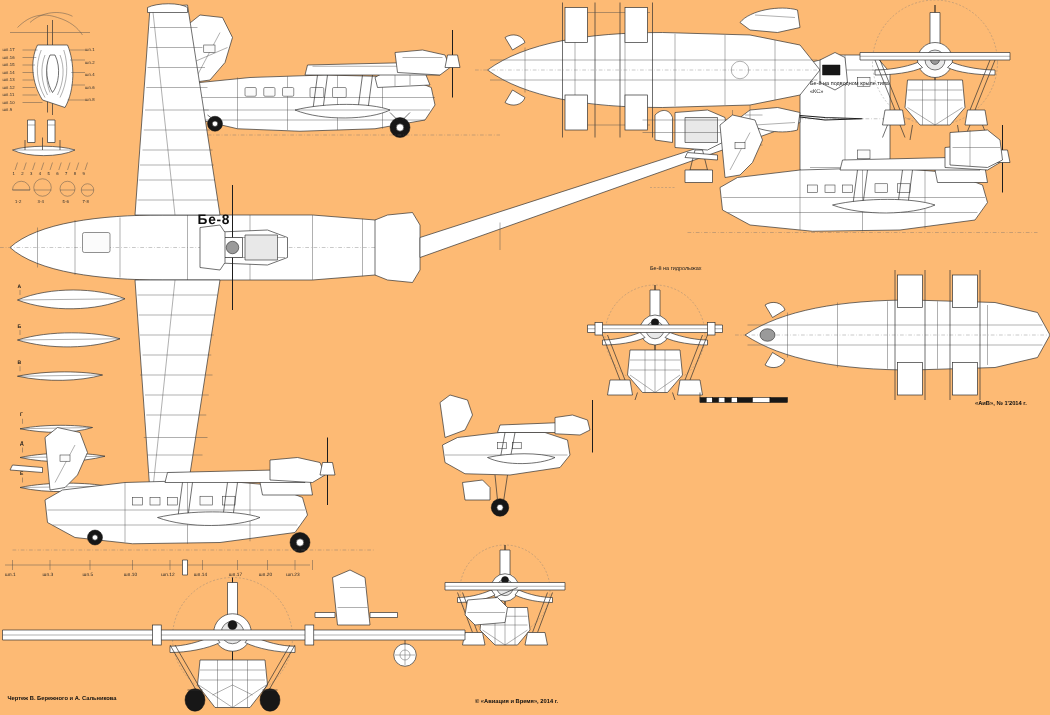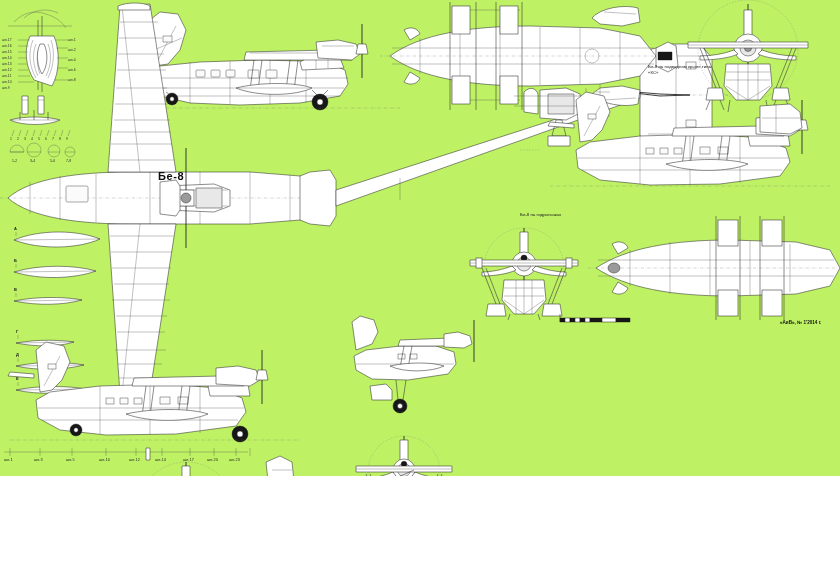--- a/index.html
+++ b/index.html
@@ -1,17 +1,17 @@
 <!DOCTYPE html>
 <html><head>
 <meta charset="utf-8">
 <style>
   html,body{margin:0;padding:0;background:#ffffff;}
   body{font-family:"Liberation Sans",sans-serif;}
-  #sheet{position:relative;width:840px;height:476px;background:#bef264;overflow:hidden;}
+  #sheet{position:relative;width:840px;height:572px;background:#fdba74;overflow:hidden;}
   #sheet svg{position:absolute;left:0;top:0;}
   .cap{position:absolute;color:#1a1a1a;font-family:"Liberation Sans",sans-serif;white-space:nowrap;}
   .tiny{font-size:3.4px;letter-spacing:.1px;color:#2b2b2b;}
   .tiny2{font-size:3.8px;letter-spacing:.1px;color:#242424;}
   .note{font-size:4.4px;line-height:6px;color:#1e1e1e;}
   .credit{font-size:4.6px;font-weight:bold;color:#111;}
   .mark{font-size:4.6px;font-weight:bold;color:#111;}
   .title{font-size:11px;font-weight:bold;letter-spacing:.6px;color:#0d0d0d;}
   .secl{font-size:4px;font-weight:bold;color:#1a1a1a;}
 </style>

